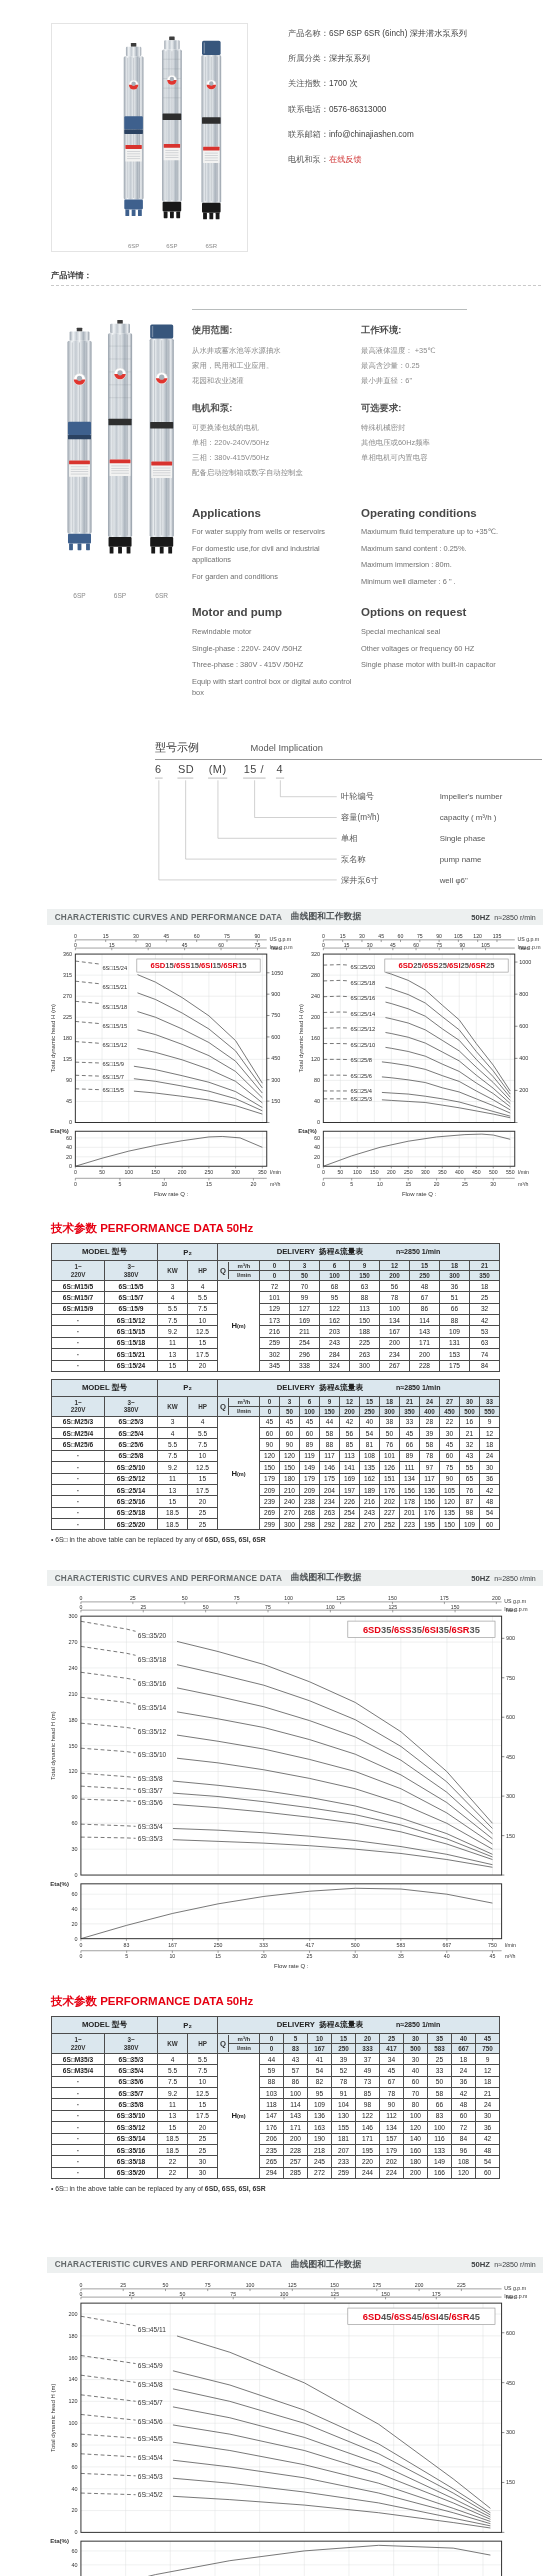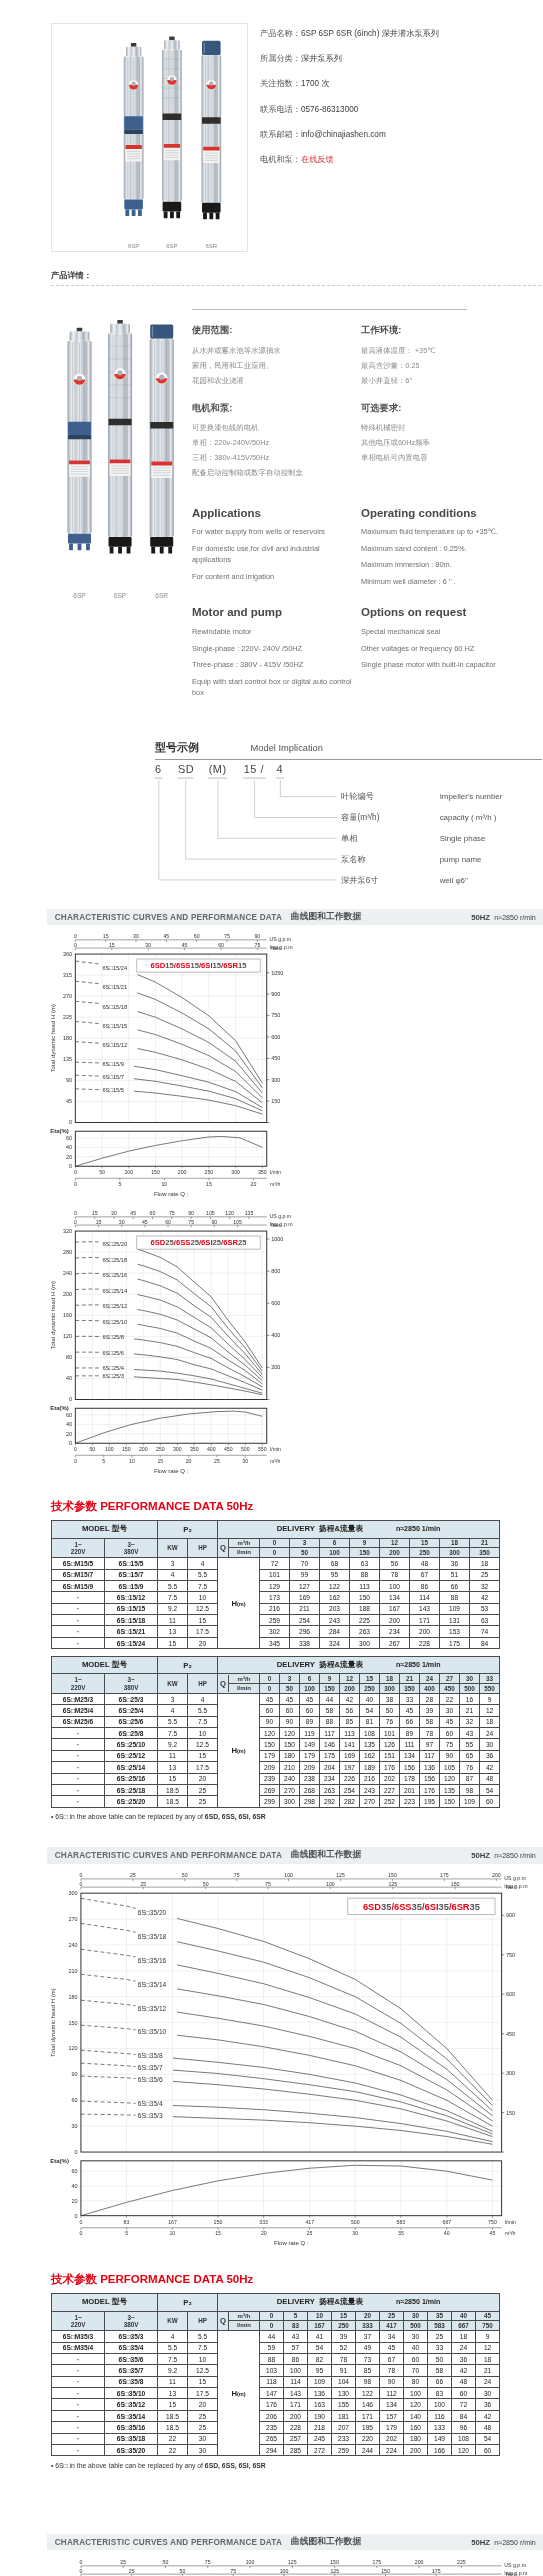--- a/index.html
+++ b/index.html
@@ -1,19 +1,19 @@
 <!DOCTYPE html>
 <html style="font-size:8.8px"><head>
 <meta charset="utf-8">
 <style>
   html,body{margin:0;padding:0;background:#fff;}
   body{width:543px;font-family:"Liberation Sans","DejaVu Sans",sans-serif;color:#333;}
   .page{position:relative;width:543px;height:2576px;overflow:hidden;background:#fff;}
   
-  .top{display:flex;padding:22.5px 0 0 51px;}
+  .top{display:flex;padding:22.5px 0 0 51px;gap:28px;}
   .imgbox{width:195px;height:227px;border:0.5px solid #e4e4e4;position:relative;flex:none;background:#fff;}
   .imgbox .trio{position:absolute;left:55px;top:7.7px;}
   .info{margin-left:12px;padding-top:5.5px;font-size:8.2px;}
   .info-row{margin-bottom:14.2px;color:#555;}
   .info-row .val{color:#3c3c3c;}
   .info-row .lnk{color:#cf3030;cursor:pointer;}
   .detail-label{margin:18.6px 0 0 51px;font-weight:bold;font-size:8.2px;color:#3a3a3a;}
   .divider{border-bottom:0.5px dashed #c9c9c9;margin:4.4px 2.2px 0 51px;}
   
   .hero{margin:16.4px 0 0 197px;}
@@ -27,32 +27,32 @@
   .grid2{display:grid;grid-template-columns:169px 159px;}
   .spec-block{margin-bottom:14.2px;padding-right:8.8px;}
   .spec-block h4{margin:0 0 5.5px 0;font-size:9.3px;color:#4e4e4e;}
   .spec-block p{margin:0;font-size:7.4px;color:#8a8a8a;line-height:15px;}
   .grid2.en{margin-top:12px;}
   .grid2.en .spec-block h4{font-size:11.5px;color:#474747;margin-bottom:7.7px;}
   .grid2.en .spec-block p{color:#6f6f6f;line-height:11.5px;margin-bottom:5px;}
   
   .model-sec{margin:22px 0 0 155px;width:387px;}
   .model-head{border-bottom:0.5px solid #999;padding-bottom:4.4px;}
-  .mh-cn{font-weight:bold;font-size:11px;color:#333;}
+  .mh-cn{font-weight:normal;font-size:11px;color:#333;}
   .mh-en{font-size:9.3px;color:#555;margin-left:6.6px;padding-left:45px;}
   
   .sec-bar{margin:8.8px 0 0 47px;width:481px;height:16.4px;background:#edf0f0;display:flex;align-items:center;padding:0 7.7px;}
   .sb-en{font-weight:bold;font-size:8.2px;color:#63686a;letter-spacing:0.2px;}
   .sb-cn{font-weight:bold;font-size:8.8px;color:#4a4f52;margin-left:8.8px;}
   .sb-right{margin-left:auto;font-size:7.1px;color:#3c3f41;}
   .sb-right b{font-size:7.7px;margin-right:4.4px;}
   .sec-bar.g2{margin-top:27px;}
   .sec-bar.g3{margin-top:65px;}
   
-  .charts-row{display:flex;gap:3.3px;margin:5.5px 0 0 48px;flex-direction:column;}
+  .charts-row{display:flex;gap:3.3px;margin:5.5px 0 0 48px;}
   .chart-host{flex:none;}
   .bigchart{margin:5.5px 0 0 48px;}
   
   .perf-heading{margin:16.4px 0 0 51px;font-size:11.5px;font-weight:bold;color:#e60012;}
   .ptable{border-collapse:collapse;table-layout:fixed;width:445px;margin:6.6px 0 0 51px;border:1.1px solid #333;}
   .ptable th,.ptable td{border:0.5px solid #4c4c4c;text-align:center;padding:0;overflow:hidden;white-space:nowrap;}
   .ptable thead th{background:#dbe7ee;}
   .ptable .r1 th{height:16.4px;font-size:7.7px;font-weight:bold;color:#222;}
   .ptable .sub th{height:8.8px;font-size:6.3px;font-weight:bold;}
   .ptable tbody td{height:10.4px;font-size:6.6px;color:#222;}
@@ -285,21 +285,21 @@
             <p>特殊机械密封</p>
             <p>其他电压或60Hz频率</p>
             <p>单相电机可内置电容</p>
           </div>
         </div>
       <div class="grid2 en" id="en-grid">
           <div class="spec-block">
             <h4>Applications</h4>
             <p>For water supply from wells or reservoirs</p>
             <p>For domestic use,for civil and industrial applications</p>
-            <p>For content and irrigation</p>
+            <p>For garden and conditions</p>
           </div>
           <div class="spec-block">
             <h4>Operating conditions</h4>
             <p>Maxiumum fluid temperature up to +35℃.</p>
             <p>Maximum sand content : 0.25%.</p>
             <p>Maximum immersion : 80m.</p>
             <p>Minimum well diameter : 6 " .</p>
           </div>
           <div class="spec-block">
             <h4>Motor and pump</h4>

